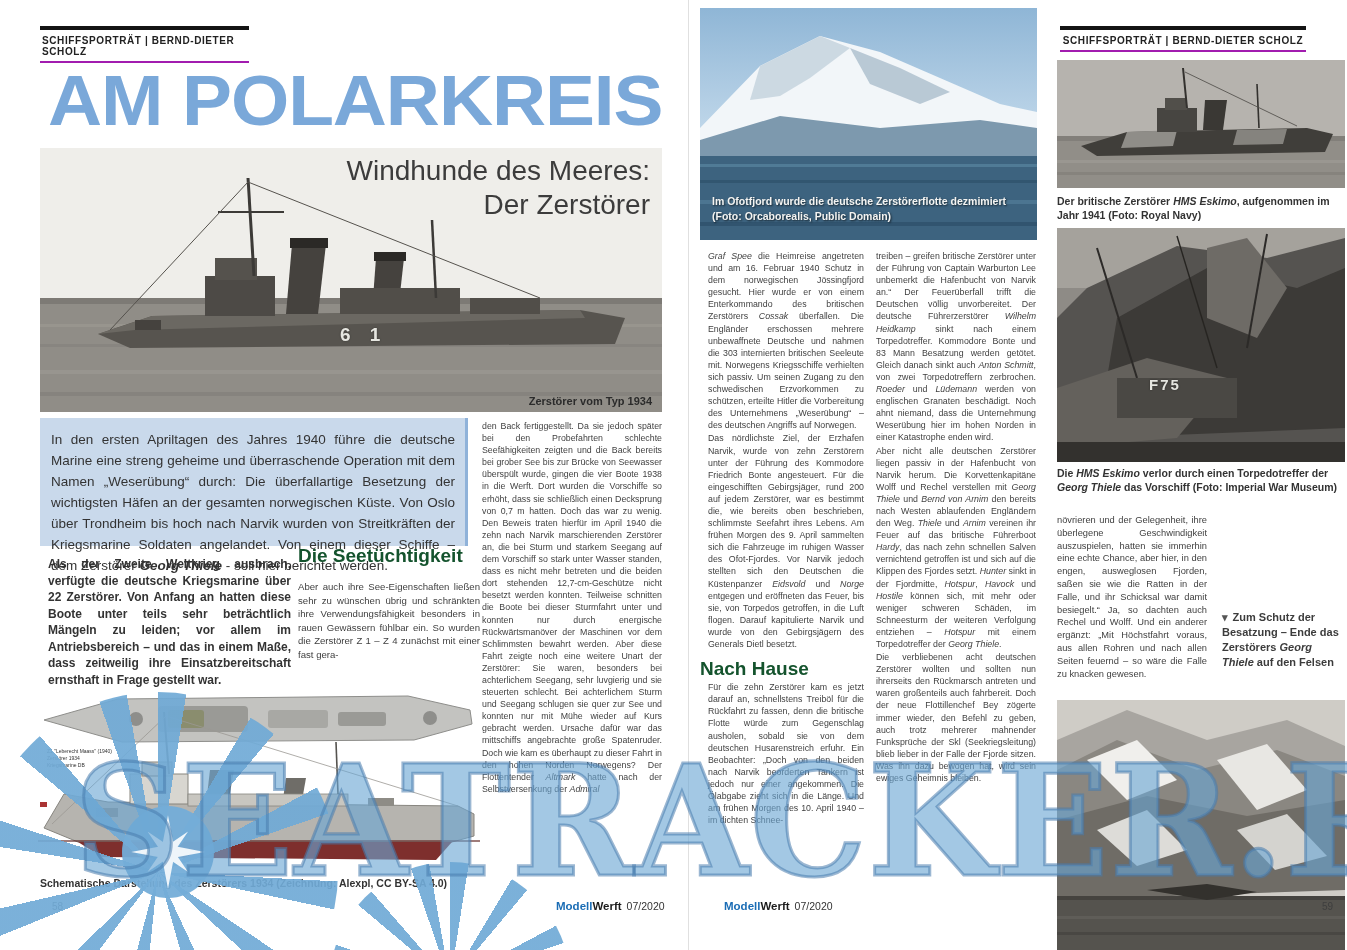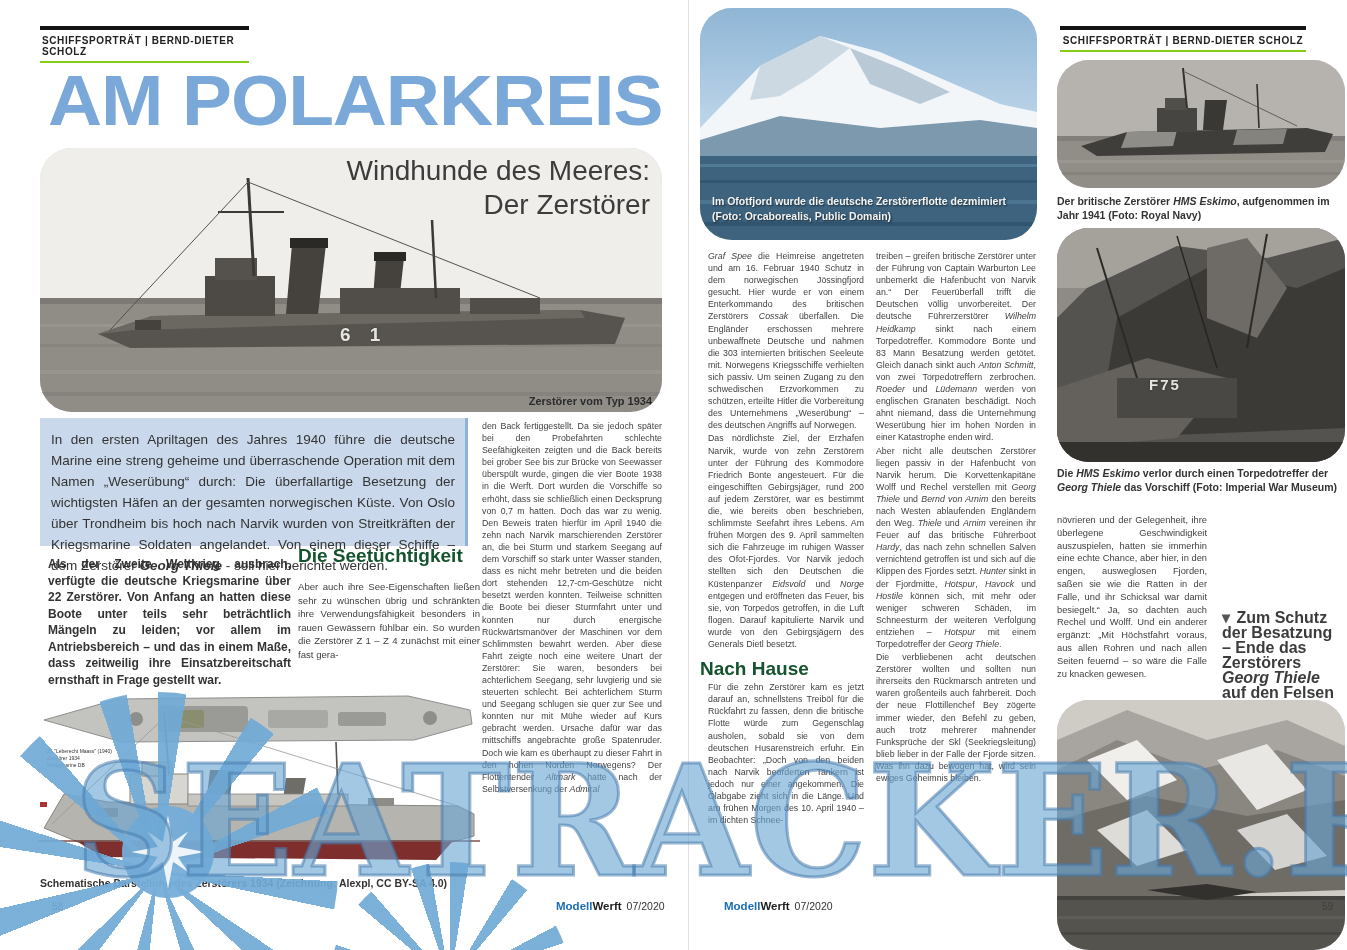--- a/index.html
+++ b/index.html
@@ -2,46 +2,46 @@
 <html lang="de"><head>
 <meta charset="utf-8">
 <style>
   html,body{margin:0;padding:0;background:#fff;}
   #spread{position:relative;width:1347px;height:950px;background:#ffffff;overflow:hidden;
           font-family:"Liberation Sans",sans-serif;color:#3a3a3a;}
   .abs{position:absolute;}
   .it{font-style:italic;}
   .bd{font-weight:bold;}
   
-  .kicker{border-top:4px solid #141414;border-bottom:2px solid #84cc16;
+  .kicker{border-top:4px solid #141414;border-bottom:2px solid #a21caf;
           padding:5px 2px 4px 2px;font-size:10px;font-weight:bold;letter-spacing:.6px;color:#222;}
   
   .main-title{font-size:70px;line-height:1;font-weight:800;color:#7aa8d9;letter-spacing:-1px;
               transform:scaleX(1.07);transform-origin:left top;white-space:nowrap;}
   .subtitle{font-size:28px;line-height:1.2;color:#3c3c3c;text-align:right;}
   
-  .photo{overflow:hidden;background:#cfcdc9;border-radius:32px;}
+  .photo{overflow:hidden;background:#cfcdc9;}
   .photo svg{display:block;}
   .photo-cap-overlay{position:absolute;color:#f4f4f2;font-weight:bold;font-size:10.5px;line-height:1.45;
                      text-shadow:1px 1px 2px rgba(0,0,0,.65);}
   .hullnum{position:absolute;color:#e6e6e0;font-weight:bold;letter-spacing:7px;font-size:19px;
            text-shadow:0 0 2px rgba(0,0,0,.4);}
   .hero-cap{position:absolute;right:10px;bottom:5px;font-size:11px;font-weight:bold;color:#2b2b2b;margin-top:16px;}
   
   .intro-box{background:#c9d9eb;border-right:3px solid #8fb2d9;padding:11px 10px 10px 11px;
              font-size:13.5px;line-height:21px;text-align:justify;color:#333;}
   
   .bodycol{font-size:8.8px;line-height:12.1px;text-align:justify;color:#3f3f3f;overflow:hidden;}
   .bodycol p{margin:0 0 1px 8px;}
   .leadcol{font-size:12px;line-height:16.5px;font-weight:bold;text-align:justify;color:#333;overflow:hidden;}
   .sec-head{font-size:19px;font-weight:700;color:#14532d;}
   .bodycol .sec-head{margin:13px 0 6px 0;}
   
   .cap{font-size:10.5px;font-weight:bold;line-height:1.38;color:#333;}
-  .pullquote{font-size:16px;line-height:15px;font-weight:bold;color:#3c3c3c;}
+  .pullquote{font-size:11px;line-height:15px;font-weight:bold;color:#3c3c3c;}
   .pq-arrow{color:#555;margin-right:2px;}
   
   .folio{font-size:10px;color:#444;}
   .footer{font-size:11.5px;white-space:nowrap;}
   .brand-m{font-weight:800;color:#1b6db5;}
   .brand-w{font-weight:800;color:#1d1d1d;}
   .issue{color:#333;margin-left:5px;font-size:10.5px;}
   .gutter{width:1px;background:#e0e0e0;}
   
   .schem-label{position:absolute;left:9px;top:58px;font-size:5px;line-height:1.35;color:#333;}

